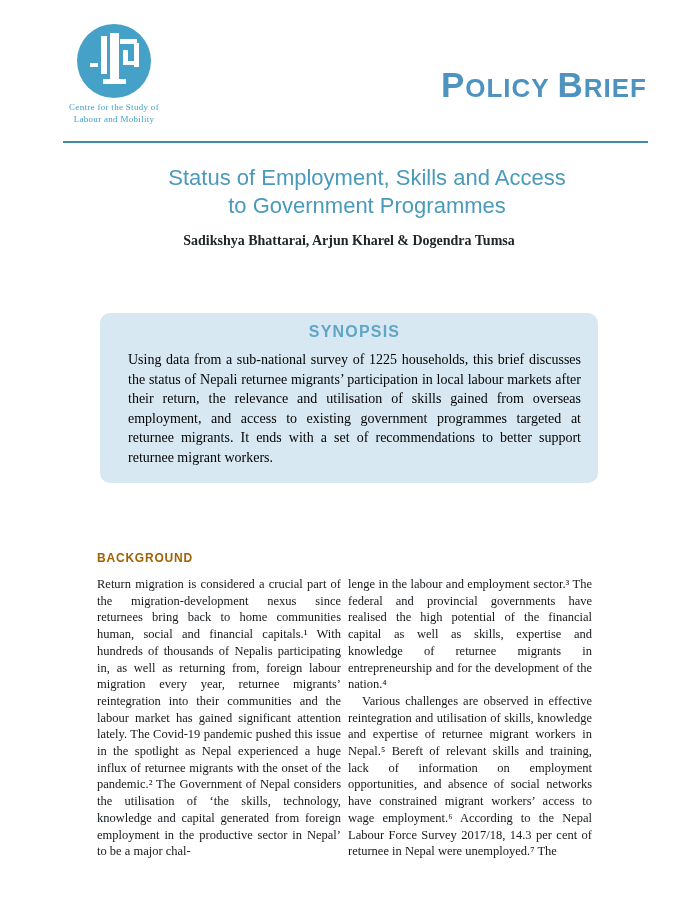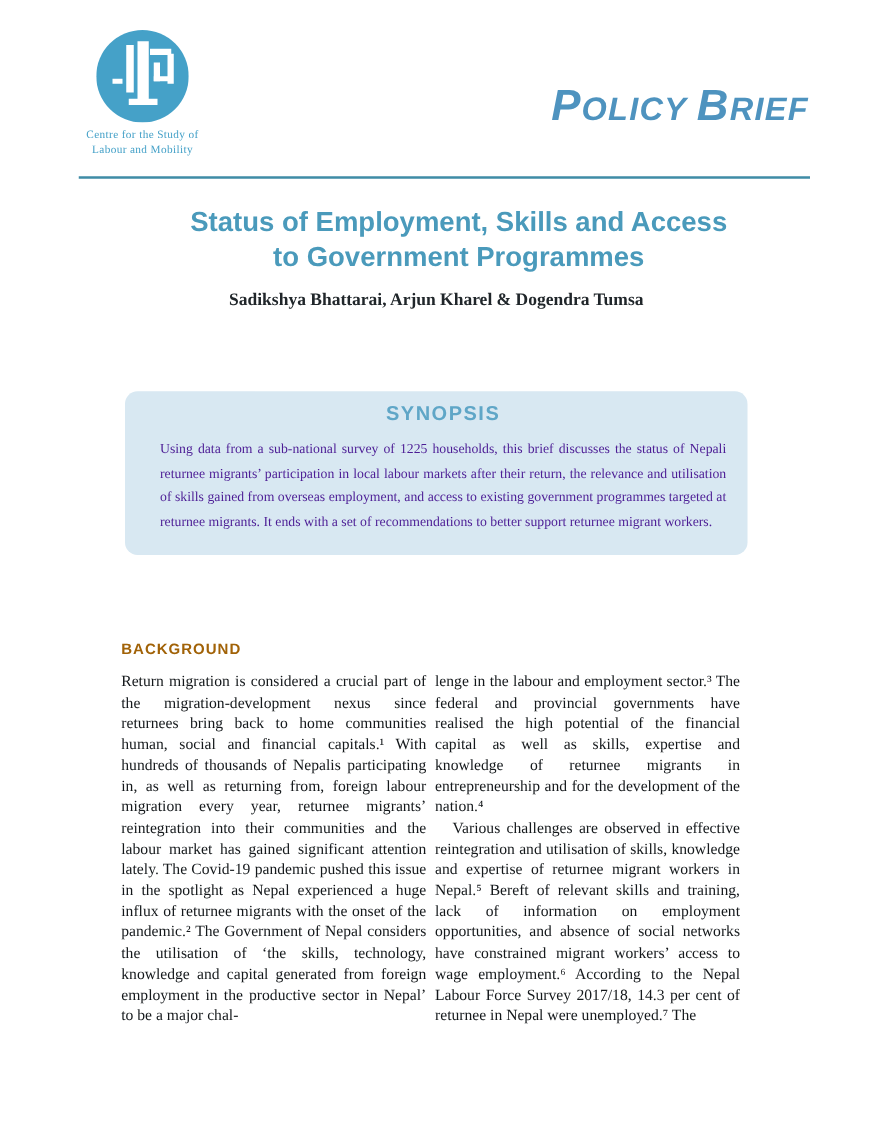--- a/index.html
+++ b/index.html
@@ -15,21 +15,21 @@
   .masthead {
     display: flex; justify-content: space-between; align-items: flex-start;
     padding: 24px 51px 0 46px;
   }
   .logo-block { width: 160px; text-align: center; margin-left: -12px; }
   .logo-circle { display: block; margin: 0 auto; }
   .logo-text {
     margin-top: 3px; font-family: Liberation Serif, serif;
     font-size: 9px; line-height: 12px; color: #45a1c8; letter-spacing: 0.3px;
   }
-  .masthead-right { text-align: center; margin-top: 44px; font-style: italic; }
+  .masthead-right { text-align: center; margin-top: 44px; }
   .wordmark {
     font-family: "Liberation Sans", "DejaVu Sans", sans-serif;
     font-weight: 700; color: #4e93bf; letter-spacing: 1px;
     font-size: 26px; line-height: 34px; white-space: nowrap;
   }
   .wordmark .cap { font-size: 35px; }
   .issue-line {
     margin-top: 4px; font-family: "Liberation Sans", "DejaVu Sans", sans-serif;
     font-weight: 600; font-size: 13.5px; color: #1a1a1a; letter-spacing: 0.6px;
   }
@@ -39,40 +39,40 @@
   }
 
   
   .title-block { text-align: center; margin-top: 21px; }
   .doc-title {
     font-family: "Liberation Sans", "DejaVu Sans", sans-serif;
     font-weight: 400; font-size: 29px; line-height: 33px; color: #3e92b5;
   }
   .doc-subtitle {
     font-family: "Liberation Sans", "DejaVu Sans", sans-serif;
-    font-weight: 700; font-size: 22px; line-height: 28px; color: #4a9abb; padding-left: 36px;
+    font-weight: 400; font-size: 22px; line-height: 28px; color: #4a9abb; padding-left: 36px;
   }
   .doc-subtitle.first { margin-top: 4px; }
   .authors {
     margin-top: 13px; font-weight: 700; font-size: 14px; color: #20262a;
   }
 
   
   .synopsis-box {
     width: 498px; margin: 64px auto 0 auto; background: #d8e8f2;
     border-radius: 10px; padding: 10px 17px 16px 28px;
   }
   .synopsis-heading {
     text-align: center;
     font-family: "Liberation Sans", "DejaVu Sans", sans-serif;
     font-weight: 700; font-size: 16px; letter-spacing: 1.2px; color: #5fa6c7;
   }
   .synopsis-body {
-    margin-top: 9px; font-size: 11px; line-height: 19.5px;
-    text-align: justify; color: #4c1d95;
+    margin-top: 9px; font-size: 14px; line-height: 19.5px;
+    text-align: justify; color: #000000;
   }
 
   
   .background-section { margin: 68px 97px 0 97px; }
   .section-heading {
     font-family: "Liberation Sans", "DejaVu Sans", sans-serif;
     font-weight: 700; font-size: 12px; letter-spacing: 0.8px; color: #a16207;
   }
   .columns { display: flex; gap: 7px; margin-top: 11px; }
   .col { width: 244px; }

